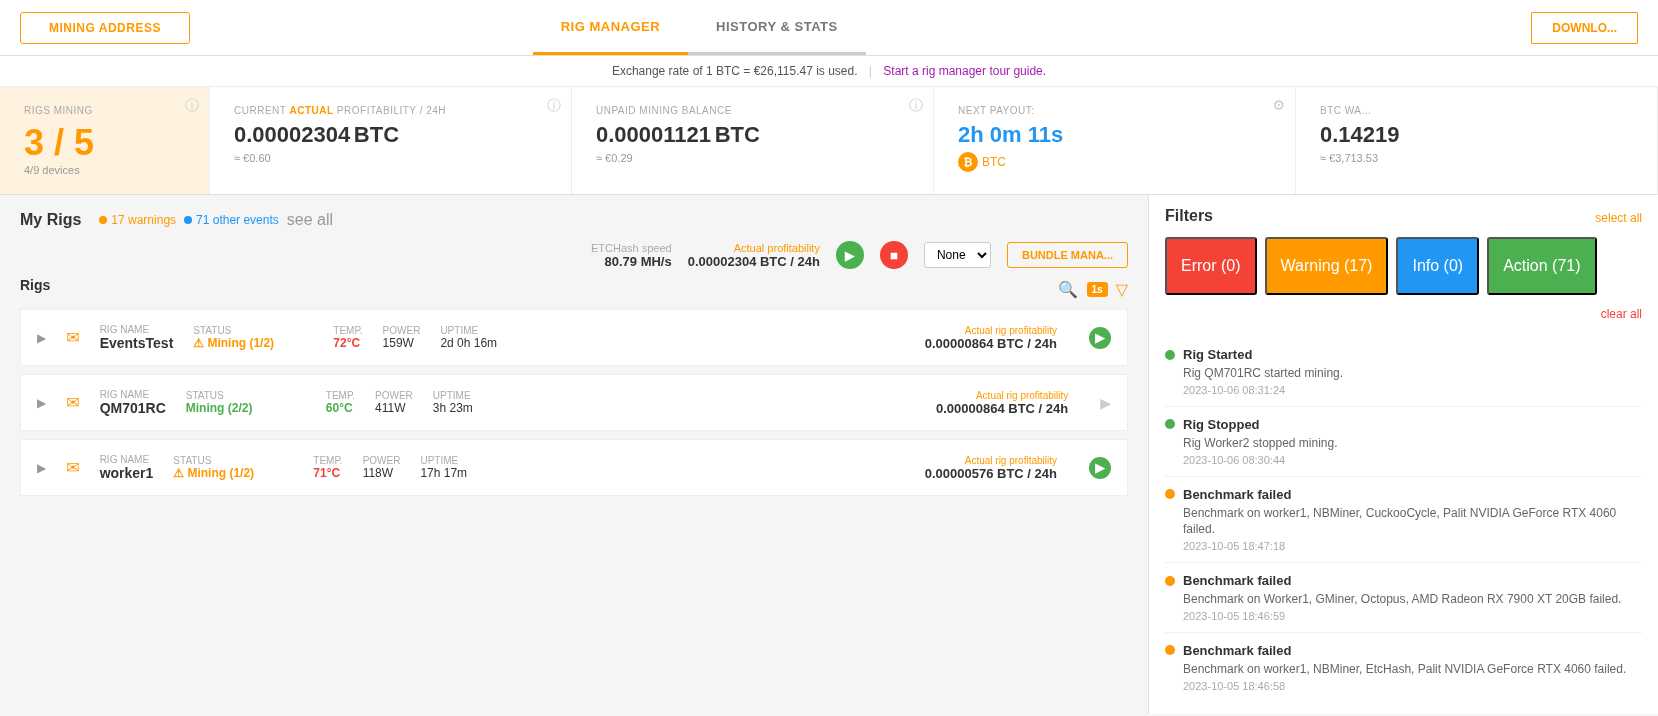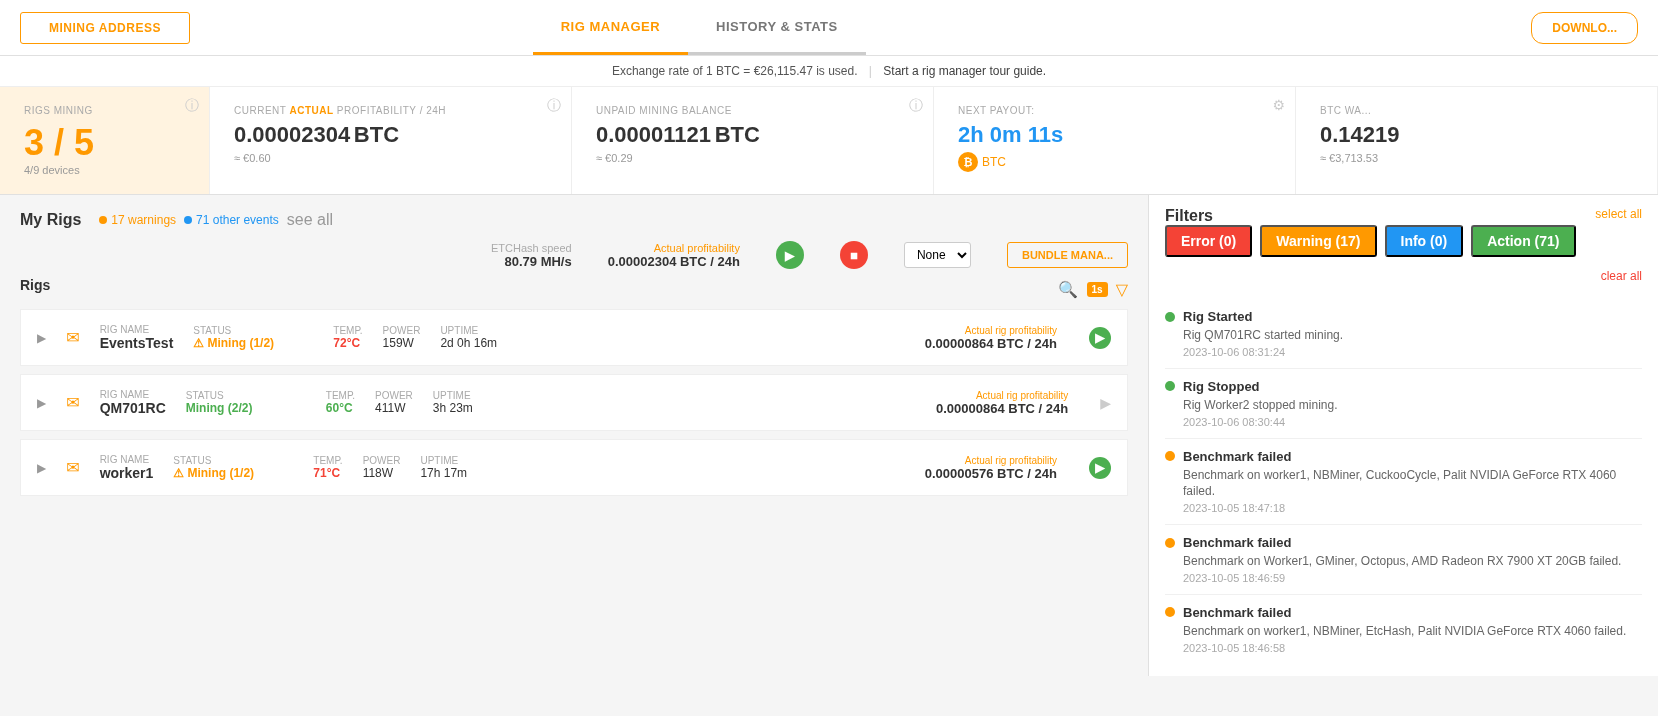--- a/index.html
+++ b/index.html
@@ -55,34 +55,34 @@
     }
     .nav-download {
       border: 1.5px solid #f90;
       color: #f90;
       background: transparent;
       padding: 8px 20px;
       font-size: 12px;
       font-weight: bold;
       text-transform: uppercase;
       cursor: pointer;
-      border-radius: 12px;
+      border-radius: 1px;
       margin-left: auto;
     }
 
     
     .exchange-bar {
       text-align: center;
       padding: 8px;
       font-size: 12px;
       color: #555;
       background: #fff;
       border-bottom: 1px solid #eee;
     }
-    .exchange-bar a { color: #404040; text-decoration: none; }
+    .exchange-bar a { color: #a21caf; text-decoration: none; }
 
     
     .stats-row {
       display: flex;
       background: #fff;
       border-bottom: 1px solid #e0e0e0;
     }
     .stat-card {
       flex: 1;
       padding: 18px 24px;
@@ -312,45 +312,45 @@
     
     .right-panel {
       width: 510px;
       background: #fff;
       border-left: 1px solid #e0e0e0;
       padding: 12px 16px;
       flex-shrink: 0;
     }
     .filters-header {
       display: flex;
-      align-items: flex-start;
+      align-items: flex-end;
       justify-content: space-between;
-      margin-bottom: 0;
+      margin-bottom: 12px;
     }
     .filters-title {
       font-size: 16px;
       font-weight: bold;
       color: #333;
     }
     .select-all-link {
       color: #f90;
       font-size: 12px;
       cursor: pointer;
       text-decoration: none;
     }
     .filter-badges {
       display: flex;
       gap: 8px;
       margin-bottom: 12px;
     }
     .filter-badge {
-      padding: 6px 14px;
+      padding: 18px 14px;
       border-radius: 3px;
-      font-size: 14px;
-      font-weight: bold;
+      font-size: 16px;
+      font-weight: normal;
       color: white;
       cursor: pointer;
     }
     .filter-badge.error { background: #f44336; }
     .filter-badge.warning { background: #f90; }
     .filter-badge.info { background: #2196f3; }
     .filter-badge.action { background: #4caf50; }
     .clear-all-link {
       color: #f44336;
       font-size: 12px;
@@ -477,21 +477,21 @@
         <span class="dot"></span>
         <span>17 warnings</span>
       </span>
       <span class="badge-info">
         <span class="dot"></span>
         <span>71 other events</span>
       </span>
       <a class="see-all-link">see all</a>
     </div>
 
-    <div style="display:flex;align-items:center;justify-content:flex-end;gap:36px;margin-bottom:8px;">
+    <div style="display:flex;align-items:center;justify-content:flex-end;gap:16px;margin-bottom:8px;">
       <div style="text-align:right;">
         <div class="speed-label">ETCHash speed</div>
         <div class="speed-value">80.79 MH/s</div>
       </div>
       <div style="text-align:right;">
         <div class="profit-label">Actual profitability</div>
         <div class="profit-value">0.00002304 BTC / 24h</div>
       </div>
       <button class="ctrl-btn green">▶</button>
       <button class="ctrl-btn red">■</button>

